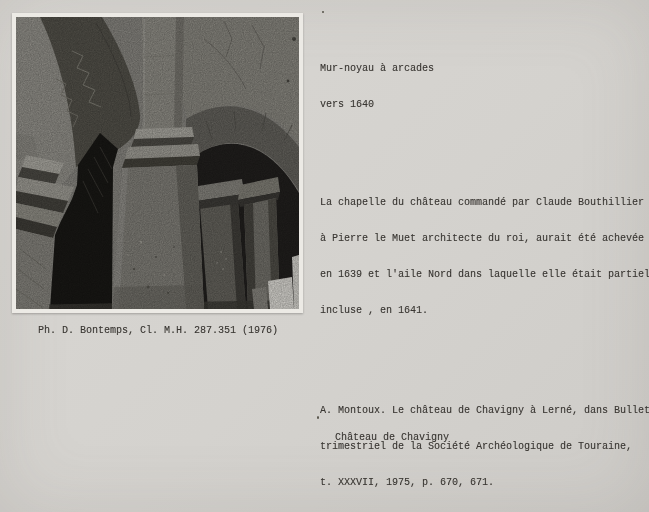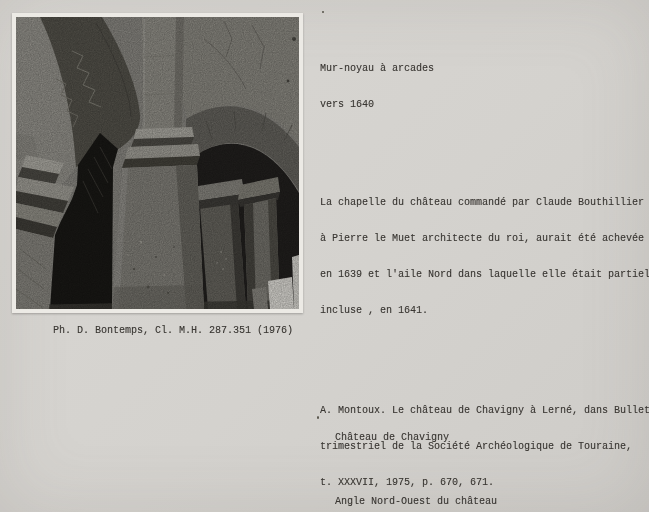--- a/index.html
+++ b/index.html
@@ -21,21 +21,21 @@
   }
   .photo-print svg{position:absolute;left:4px;top:4px;display:block;}
   .typed{
     font-size:10px;line-height:12px;white-space:pre;
     text-shadow:.3px .3px 0 rgba(58,55,51,.35);
   }
   .notes{position:absolute;left:320px;top:15px;}
   .para-title{margin:0 0 14px 0;}
   .para-desc{margin:0 0 16px 0;}
   .para-ref{margin:0;}
-  .caption{position:absolute;left:53px;top:325px;}
+  .caption{position:absolute;left:38px;top:325px;}
   .location{position:absolute;left:322px;top:380px;}
   .location .indent{padding-left:13px;margin-top:28px;}
   .speck{position:absolute;width:2px;height:2px;background:#555249;border-radius:50%;}
   .speck.s1{left:322px;top:11px;}
   .speck.s2{left:317px;top:416px;width:2px;height:3px;}
 </style>
 </head>
 <body>
 
 <div class="card">
@@ -145,21 +145,20 @@
     </div>
     <div class="para-ref">
       <div>A. Montoux. Le château de Chavigny à Lerné, dans Bulletin</div>
       <div>trimestriel de la Société Archéologique de Touraine,</div>
       <div>t. XXXVII, 1975, p. 670, 671.</div>
     </div>
   </div>
 
   <div class="location typed">
     <div class="indent">Château de Chavigny</div>
-    <div class="indent">Angle Nord-Ouest du château</div>
     
     
     
   </div>
 
   <span class="speck s1"></span>
   <span class="speck s2"></span>
 </div>
 
 </body></html>

